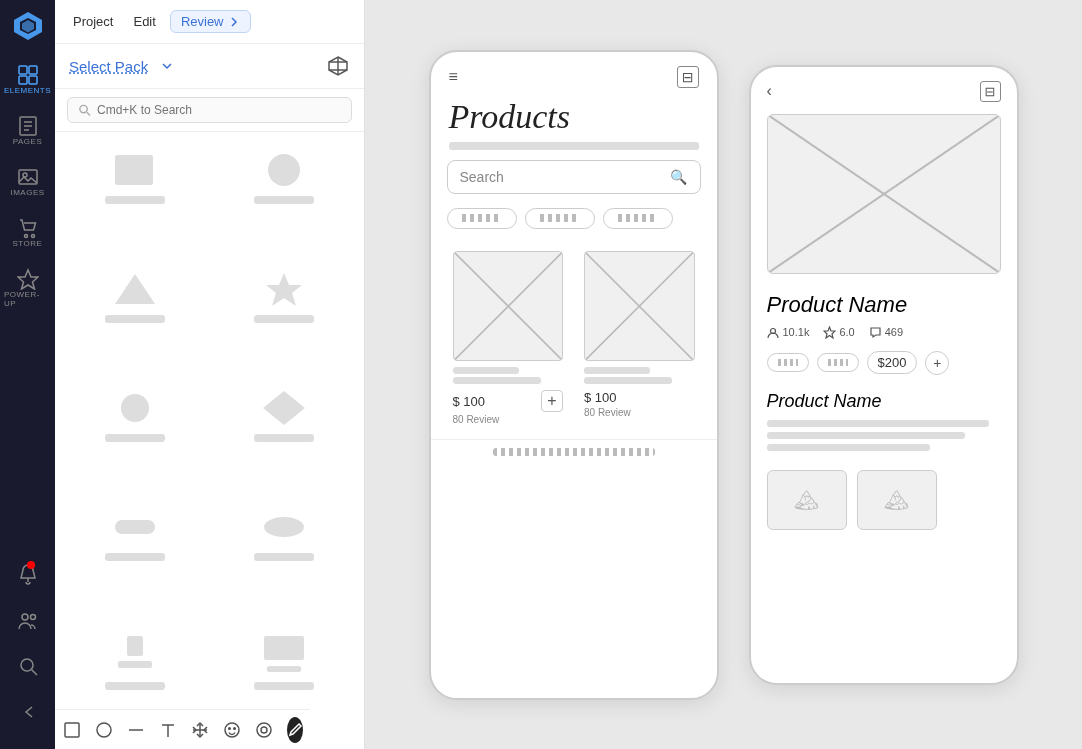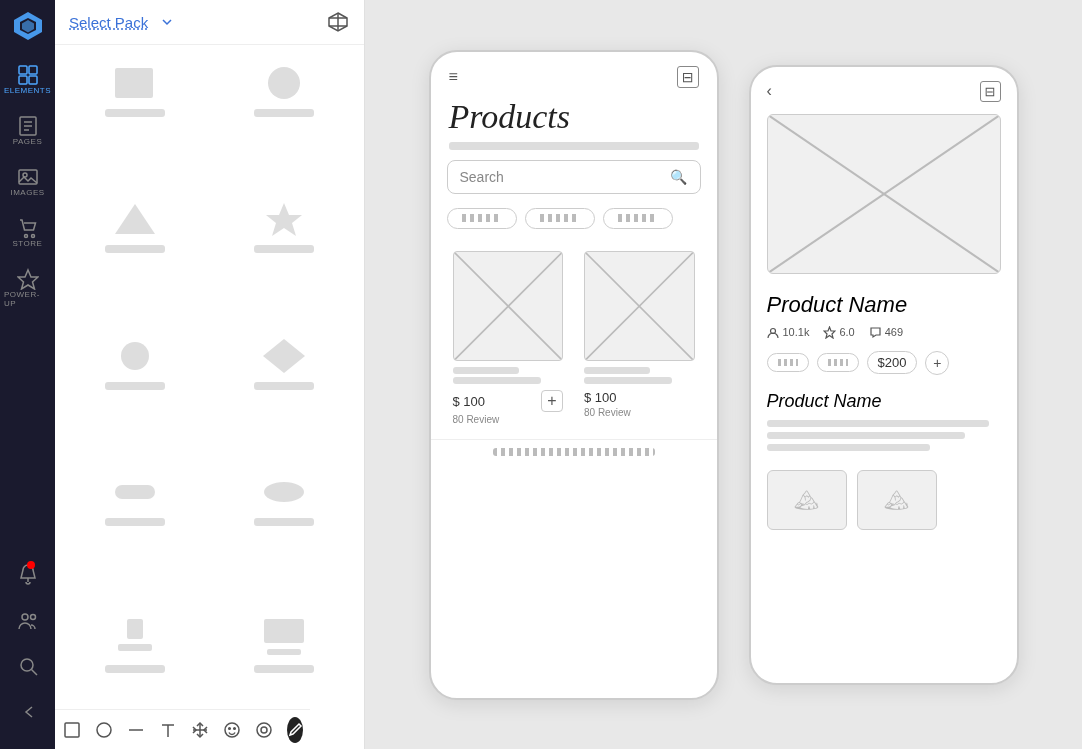--- a/index.html
+++ b/index.html
@@ -540,38 +540,57 @@
     <div class="nav-item">
       <svg viewBox="0 0 22 22" fill="none" stroke="#888" stroke-width="1.5">
         <polyline points="15,6 9,11 15,16"></polyline>
       </svg>
     </div>
   </div>
 </div>
 
 <div class="panel-sidebar">
 
+  <div class="top-menu">
+    <span class="menu-item active">Project</span>
+    <span class="menu-item">Edit</span>
+    <span class="review-btn">
+      <span>Review</span>
+      <svg width="12" height="12" viewBox="0 0 12 12" fill="none" stroke="currentColor" stroke-width="1.5">
+        <polyline points="4,2 8,6 4,10"></polyline>
+      </svg>
+    </span>
+  </div>
 
   <div class="select-pack-row">
     <button class="select-pack-btn">
       <span>Select Pack</span>
       <svg width="14" height="14" viewBox="0 0 14 14" fill="none" stroke="currentColor" stroke-width="1.5">
         <polyline points="3,5 7,9 11,5"></polyline>
       </svg>
     </button>
     <div class="cube-icon">
       <svg width="22" height="22" viewBox="0 0 22 22" fill="none" stroke="#555" stroke-width="1.5">
         <path d="M11 2L20 7v8L11 20 2 15V7z"></path>
         <line x1="11" y1="2" x2="11" y2="20"></line>
         <line x1="2" y1="7" x2="20" y2="7"></line>
         <line x1="2" y1="15" x2="20" y2="15"></line>
       </svg>
     </div>
   </div>
 
+  <div class="search-row">
+    <div class="search-box">
+      <svg width="14" height="14" viewBox="0 0 14 14" fill="none" stroke="#aaa" stroke-width="1.5">
+        <circle cx="6" cy="6" r="4"></circle>
+        <line x1="9.5" y1="9.5" x2="13" y2="13"></line>
+      </svg>
+      <input type="text" placeholder="Cmd+K to Search" style="">
+    </div>
+  </div>
 
   <div class="elements-grid">
 
     <div class="element-cell">
       <div class="element-shape">
         <svg width="50" height="40" viewBox="0 0 50 40">
             <rect x="5" y="5" width="38" height="30" fill="#ddd" rx="2"></rect>
           </svg>
       </div>
       <div class="element-label"></div>

